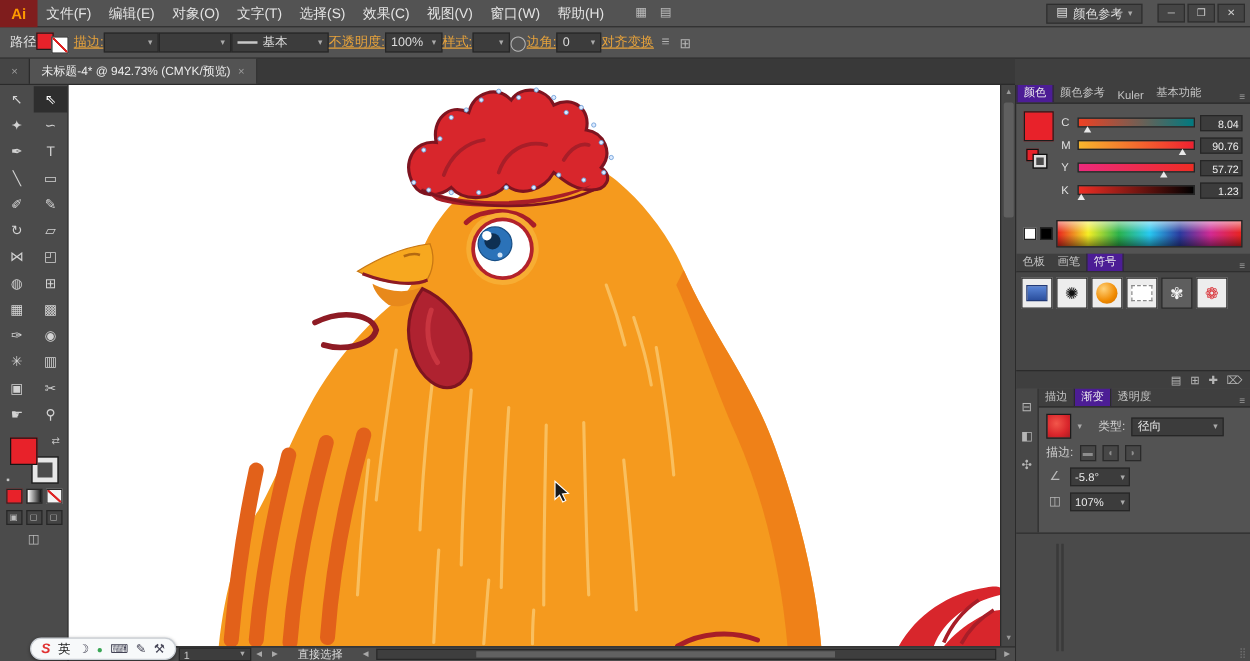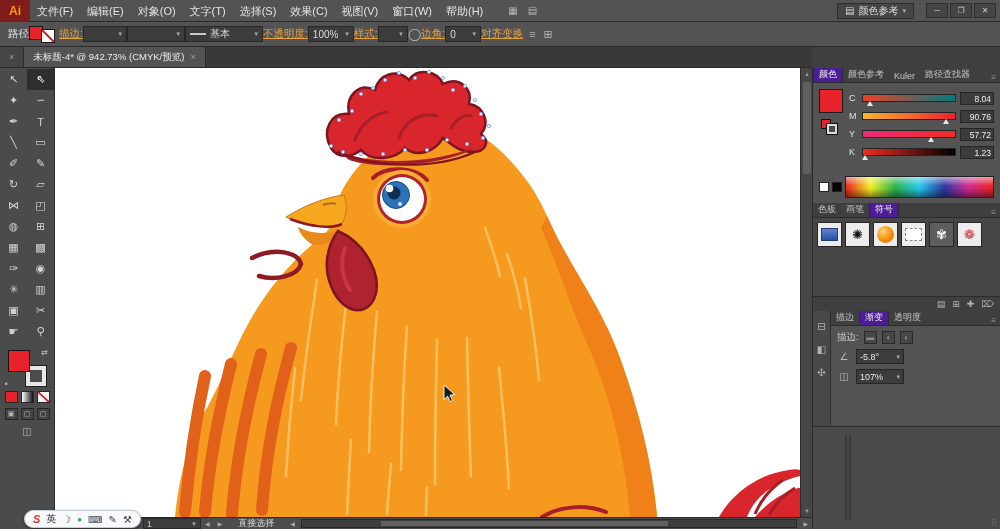--- a/index.html
+++ b/index.html
@@ -437,21 +437,21 @@
     </span>
     <span class="sb-arrow">▶</span>
   </div>
 
   <div class="panels">
 
     <div class="ptabs">
       <span class="ptab active">颜色</span>
       <span class="ptab">颜色参考</span>
       <span class="ptab">Kuler</span>
-      <span class="ptab">路径查找器</span>
+      <span class="ptab">基本功能</span>
       <span class="ptab-menu">≡</span>
     </div>
     <div class="color-body">
       <div class="color-swatch-col">
         <div class="big-swatch"></div>
         <div class="mini-fs">
           <span class="a"></span>
             <span class="b"></span>
         </div>
       </div>
@@ -533,20 +533,29 @@
       </div>
       <div class="c-main">
         <div class="ptabs">
           <span class="ptab">描边</span>
           <span class="ptab active">渐变</span>
           <span class="ptab">透明度</span>
           <span class="ptab-menu">≡</span>
         </div>
         <div class="grad-body">
           <div class="grad-row">
+            <span class="grad-swatch"></span>
+            <span class="tiny-caret">▾</span>
+            <span class="g-label" style="margin-left:8px">类型:</span>
+            <span class="g-dd">
+              <span>径向</span>
+              <span class="tiny-caret">▾</span>
+            </span>
+          </div>
+          <div class="grad-row">
             <span class="g-label">描边:</span>
             <span class="g-iconbox">▬</span>
             <span class="g-iconbox">◖</span>
             <span class="g-iconbox">◗</span>
           </div>
           <div class="grad-row">
             <span class="g-icon">∠</span>
             <span class="g-field">
               <span>-5.8°</span>
               <span class="tiny-caret">▾</span>

